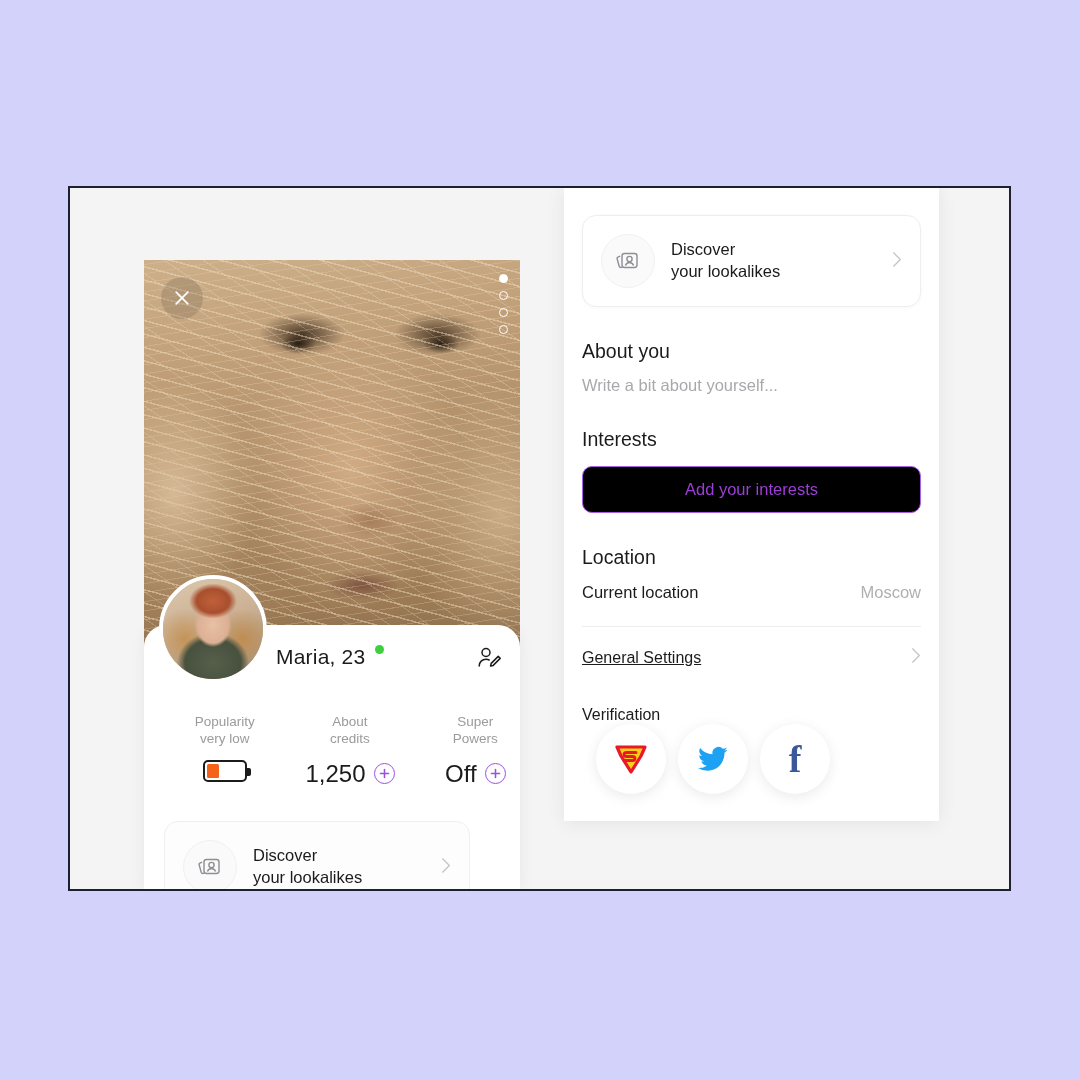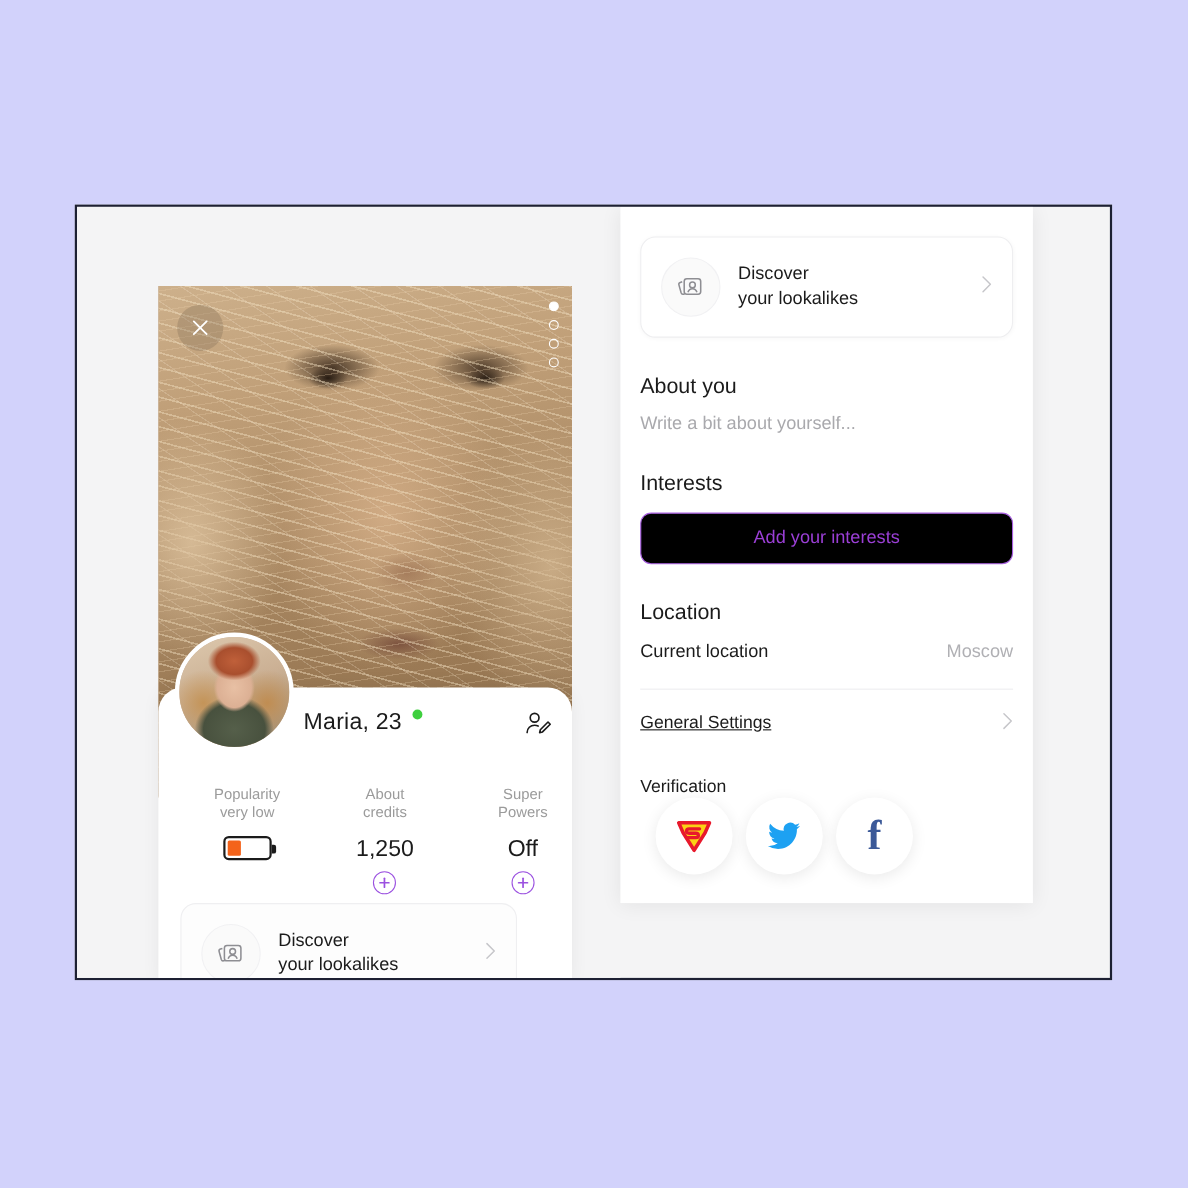--- a/index.html
+++ b/index.html
@@ -149,21 +149,21 @@
   .stats {
     position: absolute;
     left: 0; top: 88px; right: 0;
     display: flex;
   }
   .stat { flex: 1; text-align: center; padding-left: 36px; }
   .stat-label { font-size: 13.5px; color: #9b9b9b; line-height: 1.28; }
   .stat-value {
     margin-top: 12px;
     display: flex; align-items: center; justify-content: center; gap: 8px;
-    font-size: 21px; color: #1b1b1b; flex-direction: column;
+    font-size: 24px; color: #1b1b1b;
   }
 
   .battery {
     width: 44px; height: 22px;
     border: 2.4px solid #1b1b1b;
     border-radius: 5px;
     position: relative;
     padding: 2px;
   }
   .battery::after {

